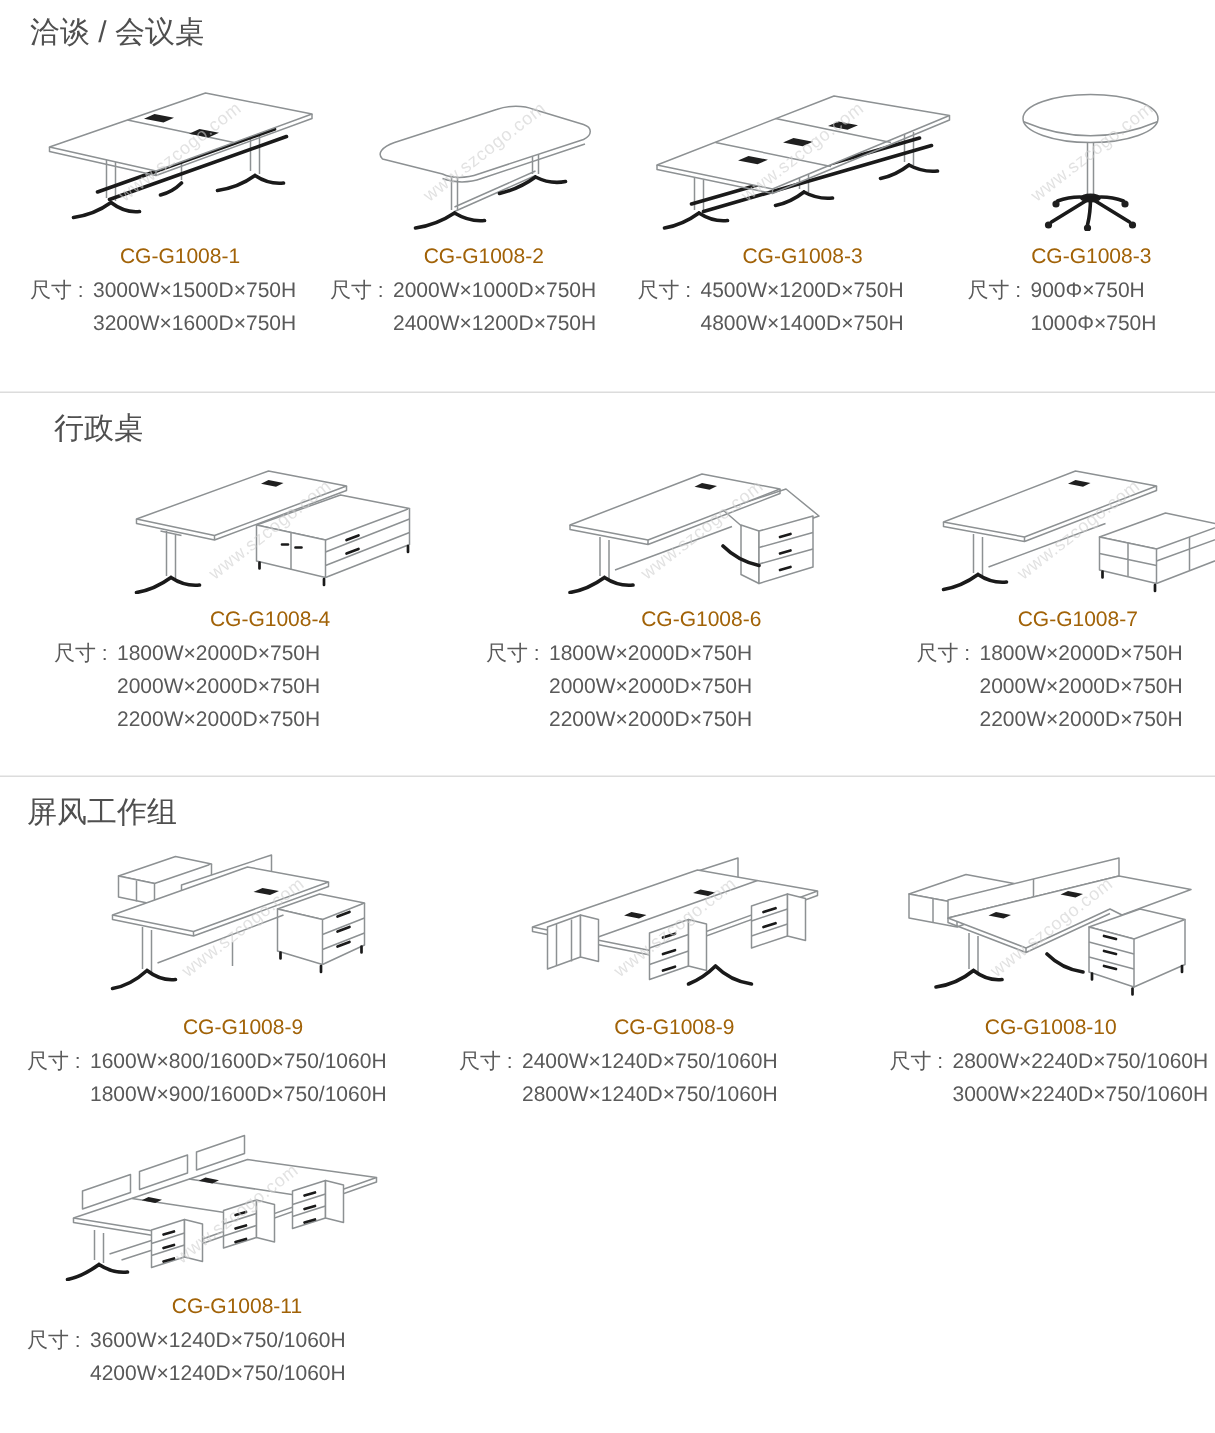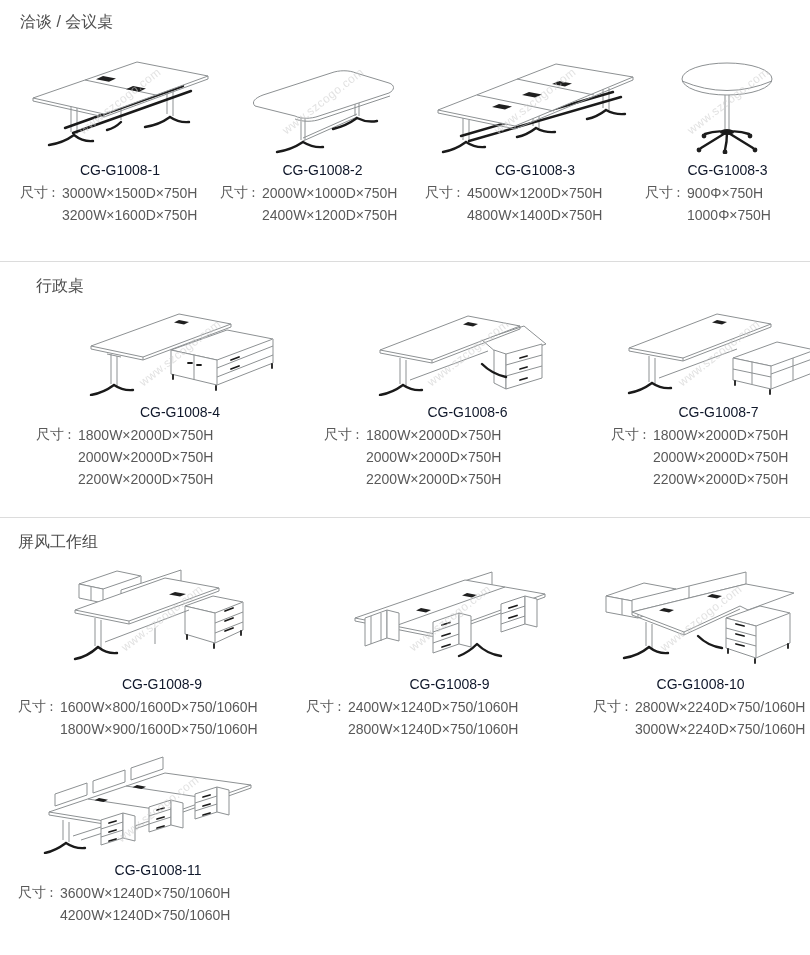--- a/index.html
+++ b/index.html
@@ -5,42 +5,42 @@
   html,body{margin:0;padding:0;background:#fff;}
   body{
     width:810px;height:955px;overflow:hidden;
     font-family:"Liberation Sans","DejaVu Sans",sans-serif;
     color:#595959;font-size:14px;
   }
   .section{box-sizing:border-box;padding:0 0 0 20px;}
   .sec1{height:262px;border-bottom:1px solid #dcdcdc;}
   .sec2{height:256px;border-bottom:1px solid #dcdcdc;padding-left:36px;}
   .sec3{height:436px;padding-left:18px;}
-  .sec-title{margin:0;padding-top:14px;font-size:16px;font-weight:normal;color:#4f4f4f;line-height:20px;}
+  .sec-title{margin:0;padding-top:14px;font-size:20px;font-weight:normal;color:#4f4f4f;line-height:20px;}
   .sec1 .sec-title{padding-top:12px;}
   .row{display:grid;margin-top:4px;}
   .row-s1{grid-template-columns:200px 205px 220px 165px;}
   .row-s23{grid-template-columns:288px 287px 215px;}
   .row-s4{grid-template-columns:280px;margin-top:14px;}
   .card{min-width:0;}
   .img-box{position:relative;display:flex;align-items:flex-end;justify-content:center;}
   .sec1 .img-box{height:118px;}
   .sec2 .img-box{height:96px;}
   .rowA .img-box{height:112px;}
   .rowB .img-box{height:100px;}
   .wm{
     position:absolute;left:50%;top:55%;
     transform:translate(-50%,-50%) rotate(-38deg);
     color:#cfcfcf;opacity:.6;font-size:12px;letter-spacing:.5px;
     white-space:nowrap;pointer-events:none;
   }
-  .model{text-align:center;margin:8px 0 4px;line-height:16px;color:#0f172a;}
+  .model{text-align:center;margin:8px 0 4px;line-height:16px;color:#a16207;}
   .dims{line-height:22px;}
   .dim-row{display:flex;}
-  .dim-label{flex:0 0 42px;font-family:Liberation Serif, serif;}
+  .dim-label{flex:0 0 42px;}
   svg{display:block;}
   svg path,svg ellipse,svg line,svg rect{vector-effect:non-scaling-stroke;}
   .ln{stroke:#8d9193;stroke-width:1;fill:none;stroke-linejoin:round;}
   .lnw{stroke:#8d9193;stroke-width:1;fill:#fff;stroke-linejoin:round;}
   .dk{stroke:#1a1a1a;stroke-width:2.4;fill:none;stroke-linecap:round;}
   .dks{stroke:#1a1a1a;stroke-width:1.8;fill:none;stroke-linecap:round;}
   .blk{fill:#1f1f1f;stroke:none;}
 </style>
 </head>
 <body>

